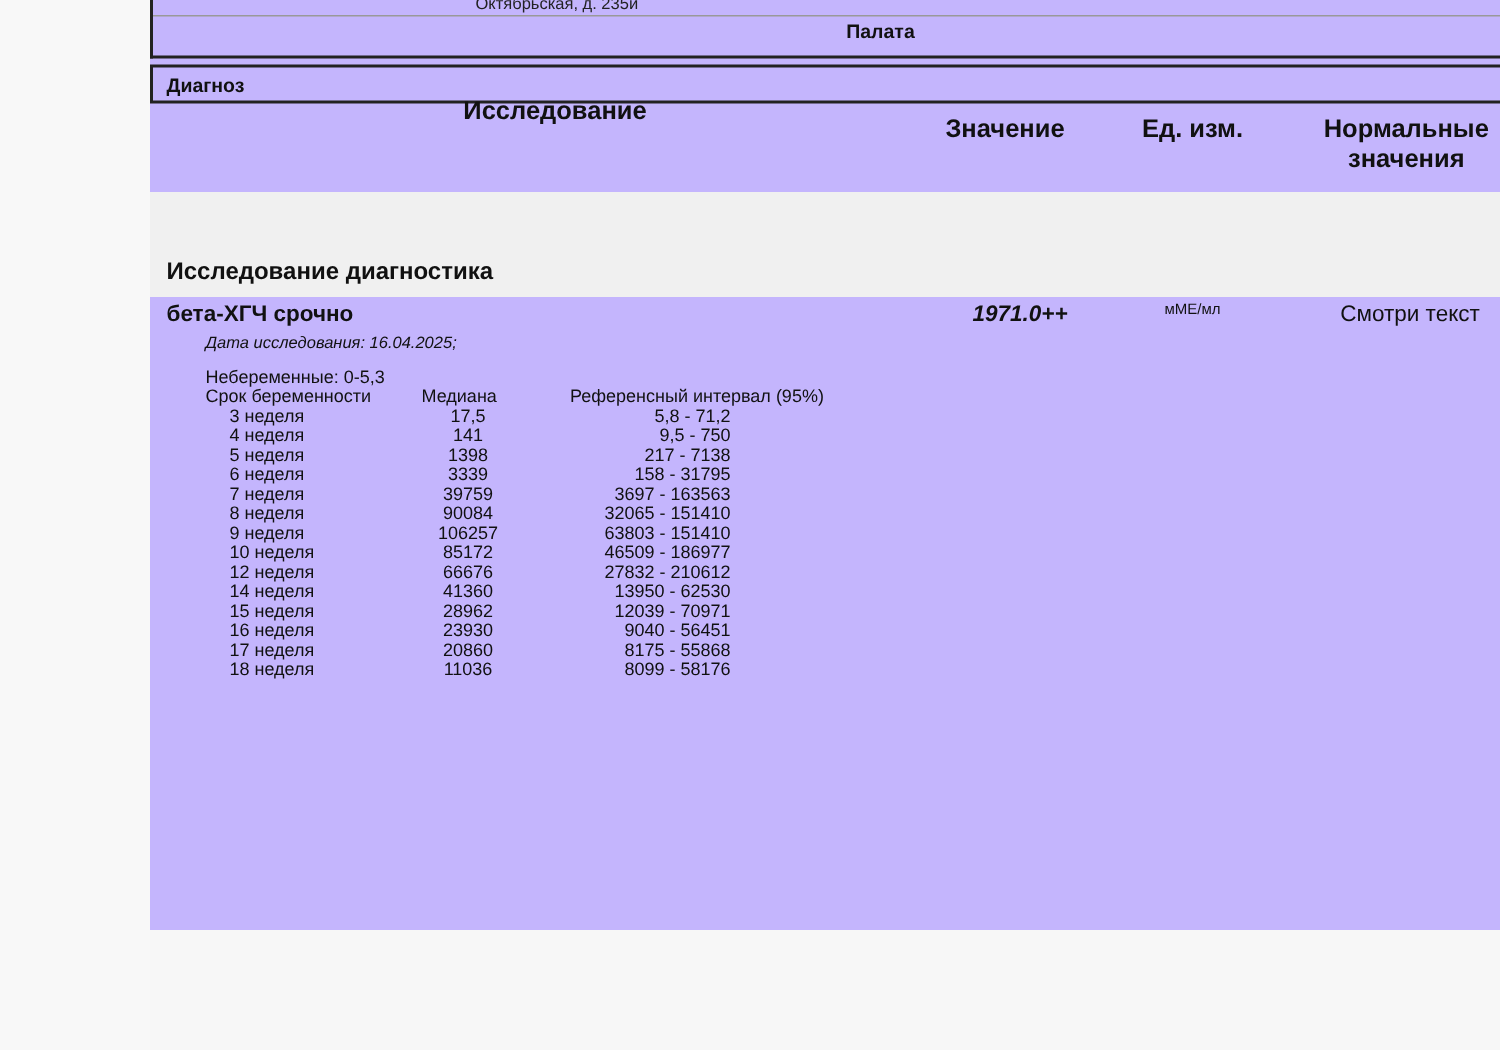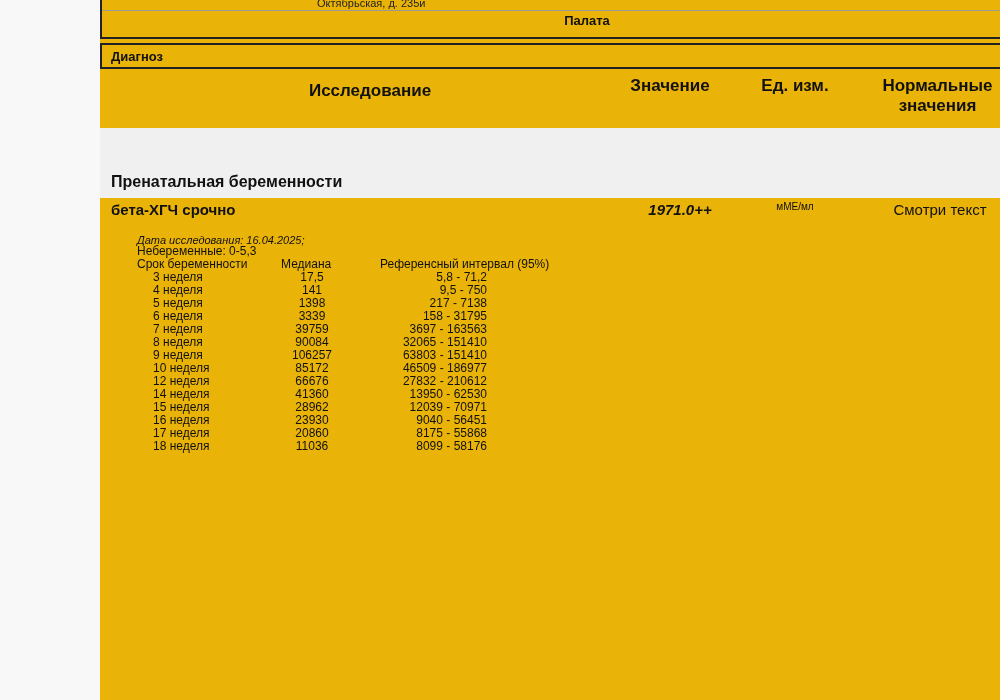--- a/index.html
+++ b/index.html
@@ -4,22 +4,22 @@
   <style>
     html, body { margin: 0; padding: 0; }
     body {
       width: 1000px; height: 700px; overflow: hidden;
       background: #f7f7f7;
       font-family: "Liberation Sans", sans-serif;
       color: #111;
       position: relative;
     }
     .page {
-      position: absolute; left: 100px; top: 0; width: 900px; height: 700px;
-      background: #eab308;
+      position: absolute; left: 100px; top: 0; width: 900px; height: 620px;
+      background: #c4b5fd;
     }
     .left-strip {
       position: absolute; left: 0; top: 0; width: 100px; height: 700px; background: #f8f8f8;
     }
     
     .hdr-box {
       position: absolute; left: 0; top: -4px; width: 900px; height: 43px;
       border-left: 2px solid #222; border-bottom: 2px solid #222; box-sizing: border-box;
     }
     .hdr-addr-row {
@@ -34,38 +34,38 @@
       font-size: 13px; font-weight: bold; padding-left: 70px; box-sizing: border-box;
     }
     .dx-box {
       position: absolute; left: 0; top: 43px; width: 902px; height: 26px;
       border: 2px solid #222; box-sizing: border-box;
     }
     .dx-label {
       position: absolute; left: 9px; top: 4px; font-size: 13px; font-weight: bold;
     }
     .col-h { position: absolute; font-size: 17px; font-weight: bold; text-align: center; line-height: 20px; }
-    .col-h.study { left: 0; width: 540px; top: 81px; }
+    .col-h.study { left: 0; width: 540px; top: 64px; }
     .col-h.value { left: 520px; width: 100px; top: 76px; }
     .col-h.unit { left: 645px; width: 100px; top: 76px; }
     .col-h.norm { left: 770px; width: 135px; top: 76px; }
     .section-band {
       position: absolute; left: 0; top: 128px; width: 900px; height: 70px; background: #f0f0f0;
     }
     .section-title {
       position: absolute; left: 11px; top: 137px; font-size: 17px; font-weight: bold;
     }
     .subsection-title {
       position: absolute; left: 11px; top: 173px; font-size: 16px; font-weight: bold;
     }
     .test-name { position: absolute; left: 11px; top: 201px; font-size: 15px; font-weight: bold; }
     .test-value { position: absolute; left: 520px; width: 120px; top: 201px; font-size: 15px; font-weight: bold; font-style: italic; text-align: center; }
     .test-unit { position: absolute; left: 645px; width: 100px; top: 201px; font-size: 10px; text-align: center; }
     .test-norm { position: absolute; left: 770px; width: 140px; top: 201px; font-size: 15px; text-align: center; }
-    .test-date { position: absolute; left: 37px; top: 223px; font-size: 11px; font-style: italic; margin-top: 11px; }
+    .test-date { position: absolute; left: 37px; top: 223px; font-size: 11px; font-style: italic; }
     .ref-block { position: absolute; left: 37px; top: 245px; font-size: 12px; line-height: 13px; }
     .ref-nonpreg { margin-bottom: 0; }
     .ref-row { position: relative; height: 13px; }
     .ref-row span { position: absolute; top: 0; white-space: nowrap; }
     .c-week { left: 0; }
     .c-week.ind { left: 16px; }
     .c-med { left: 140px; }
     .c-ref { left: 243px; }
     .hdr-row .c-med { left: 144px; }
     .hdr-row .c-ref { left: 243px; }
@@ -92,21 +92,21 @@
 
   <div class="col-h study">Исследование</div>
   <div class="col-h value">Значение</div>
   <div class="col-h unit">Ед. изм.</div>
   <div class="col-h norm">
     <div>Нормальные</div>
     <div>значения</div>
   </div>
 
   <div class="section-band"></div>
-  <div class="subsection-title">Пренатальная беременности</div>
+  <div class="subsection-title">Исследование диагностика</div>
 
   <div class="test-name">бета-ХГЧ срочно</div>
   <div class="test-value">1971.0++</div>
   <div class="test-unit">мМЕ/мл</div>
   <div class="test-norm">Смотри текст</div>
   <div class="test-date">Дата исследования: 16.04.2025;</div>
 
   <div class="ref-block">
     <div class="ref-nonpreg">Небеременные: 0-5,3</div>
     <div class="ref-row hdr-row">

